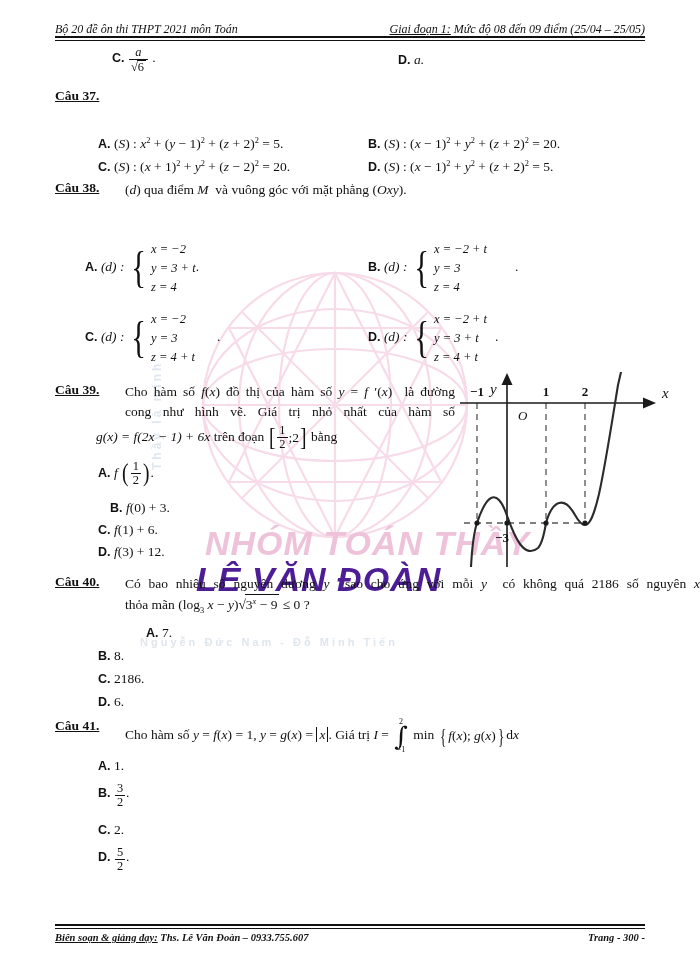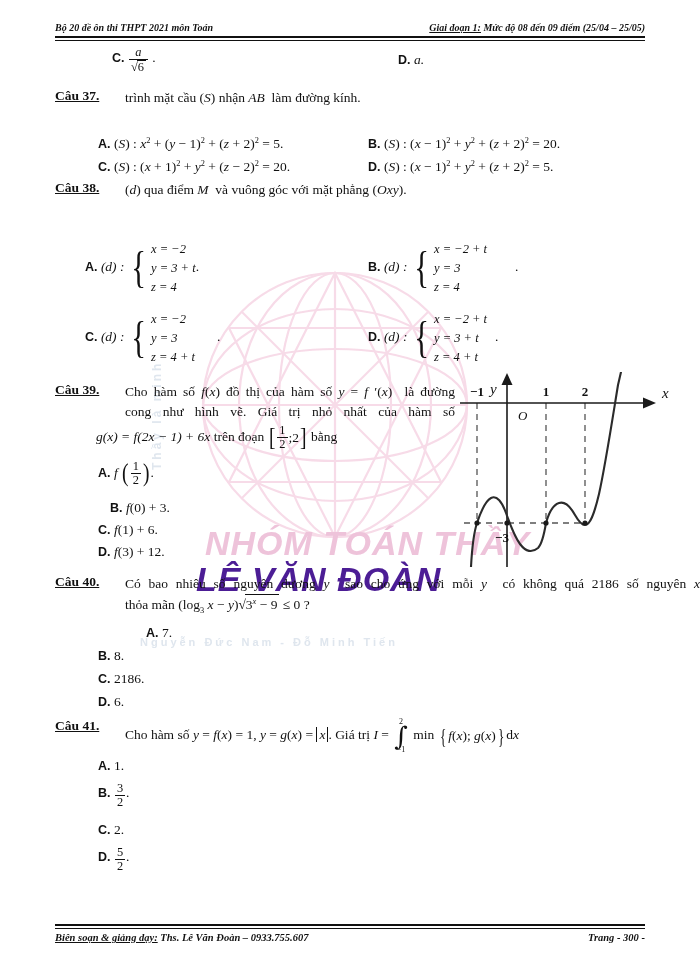--- a/index.html
+++ b/index.html
@@ -84,23 +84,23 @@
     transform-origin: left top;
   }
 
   
   .content { position: relative; z-index: 2; }
   .hdr {
     position: absolute;
     left: 55px;
     top: 22px;
     width: 590px;
-    font-size: 10px;
+    font-size: 12px;
     font-style: italic;
-    font-weight: bold;
+    font-weight: normal;
     display: flex;
     justify-content: space-between;
     align-items: baseline;
   }
   .hdr-right { font-style: italic; }
   .hdr-right .u { text-decoration: underline; }
   .hdr-rule {
     position: absolute;
     left: 55px;
     top: 36px;
@@ -277,21 +277,20 @@
       <span>.</span>
     </div>
     <div class="opt" style="left:398px; top:52px;">
       <b>D.</b>
       <span class="mi">a.</span>
     </div>
 
     <div class="q" style="left:55px; top:88px; width:590px;">
       <div class="q-label">Câu 37.</div>
       <div class="q-body" style="width:520px;">
-        <div>trình mặt cầu (<span class="mi">S</span>) nhận <span class="mi">AB</span>&nbsp; làm đường kính.</div>
       </div>
     </div>
     <div class="opt" style="left:98px; top:135px;">
       <b>A.</b>
       <span>(<span class="mi">S</span>) : <span class="mi">x</span><span class="sup">2</span> + (<span class="mi">y</span> − 1)<span class="sup">2</span> + (<span class="mi">z</span> + 2)<span class="sup">2</span> = 5.</span>
     </div>
     <div class="opt" style="left:368px; top:135px;">
       <b>B.</b>
       <span>(<span class="mi">S</span>) : (<span class="mi">x</span> − 1)<span class="sup">2</span> + <span class="mi">y</span><span class="sup">2</span> + (<span class="mi">z</span> + 2)<span class="sup">2</span> = 20.</span>
     </div>

